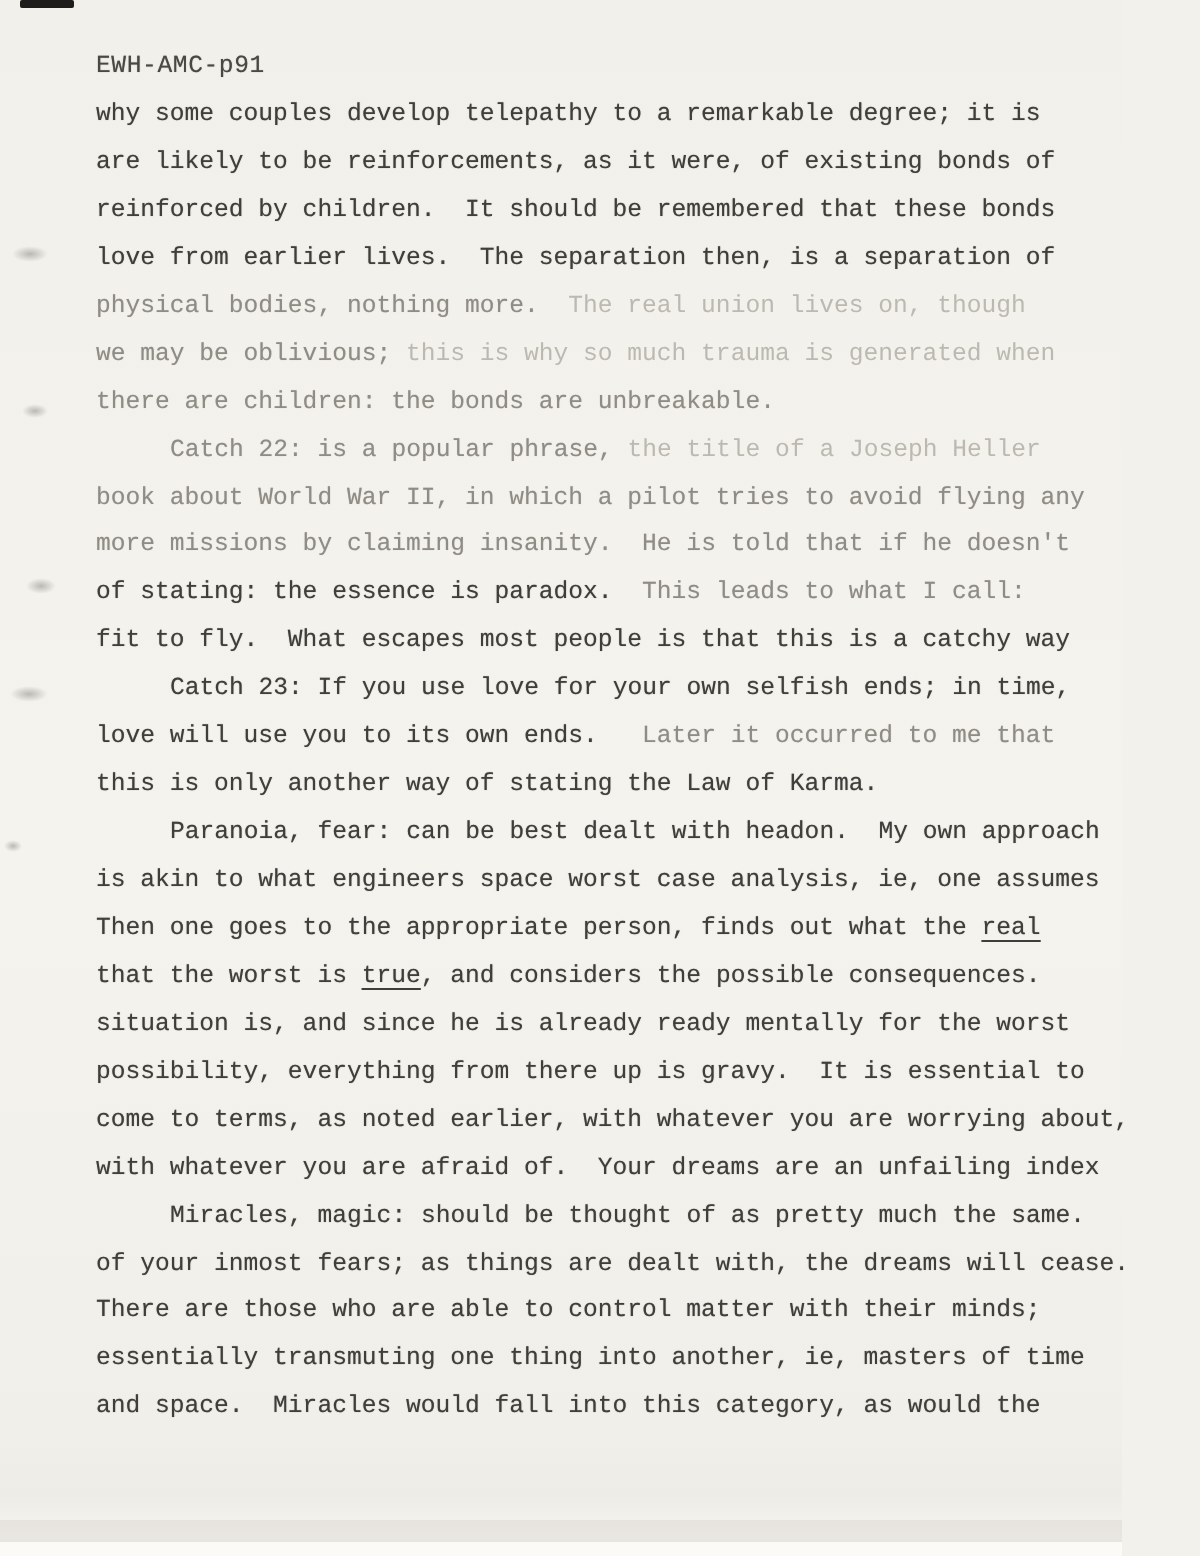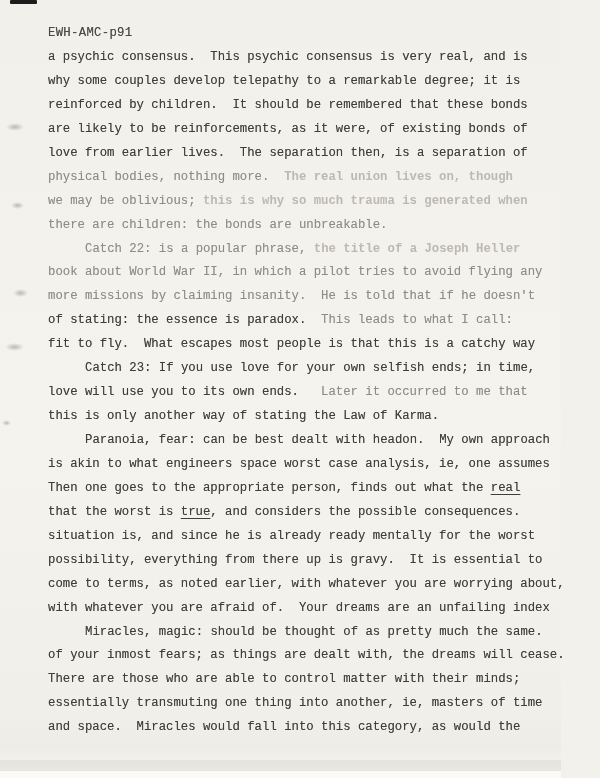--- a/index.html
+++ b/index.html
@@ -30,21 +30,21 @@
   }
   .line {
     height: 23.95px; line-height: 23.95px;
     font-size: 12.3px;
     color: #403e3a;
     white-space: pre;
     text-shadow: 0 0 0.5px rgba(60,58,55,0.5);
   }
   .line.indent { padding-left: 37px; }
   .f1 { color: #8f8c85; text-shadow: 0 0 0.5px rgba(140,137,130,0.4); }
-  .f2 { color: #bcb9b1; text-shadow: none; font-weight: bold; }
+  .f2 { color: #bcb9b1; text-shadow: none; }
   .u  { text-decoration: underline; text-underline-offset: 3px; }
   .smudge {
     position: absolute;
     background: radial-gradient(ellipse at center, rgba(95,92,87,0.38) 0%, rgba(95,92,87,0) 70%);
   }
   .bottom-shade {
     position: absolute; left: 0; right: 0; bottom: 7px; height: 11px;
     background: rgba(115,110,98,0.10);
   }
   .bottom-edge {
@@ -53,24 +53,23 @@
     border-top: 1px solid rgba(140,135,125,0.18);
   }
 </style>
 </head>
 <body>
 
 <div class="page">
   <div class="corner-mark"></div>
   <div class="header">EWH-AMC-p91</div>
   <div class="doc-body">
-      <div class="line"><span>a psychic consensus.  This psychic consensus is very real, and is</span></div>
       <div class="line"><span>why some couples develop telepathy to a remarkable degree; it is</span></div>
+      <div class="line"><span>are likely to be reinforcements, as it were, of existing bonds of</span></div>
       <div class="line"><span>reinforced by children.  It should be remembered that these bonds</span></div>
-      <div class="line"><span>are likely to be reinforcements, as it were, of existing bonds of</span></div>
       <div class="line"><span>love from earlier lives.  The separation then, is a separation of</span></div>
       <div class="line"><span class="f1">physical bodies, nothing more.  </span><span class="f2">The real union lives on, though</span></div>
       <div class="line"><span class="f1">we may be oblivious; </span><span class="f2">this is why so much trauma is generated when</span></div>
       <div class="line"><span class="f1">there are children: the bonds are unbreakable.</span></div>
       <div class="line indent"><span class="f1">Catch 22: is a popular phrase, </span><span class="f2">the title of a Joseph Heller</span></div>
       <div class="line"><span class="f1">book about World War II, in which a pilot tries to avoid flying any</span></div>
       <div class="line"><span class="f1">more missions by claiming insanity.  </span><span class="f1">He is told that if he doesn't</span></div>
       <div class="line"><span>of stating: the essence is paradox.  </span><span class="f1">This leads to what I call:</span></div>
       <div class="line"><span>fit to fly.  What escapes most people is that this is a catchy way</span></div>
       <div class="line indent"><span>Catch 23: If you use love for your own selfish ends; in time,</span></div>

